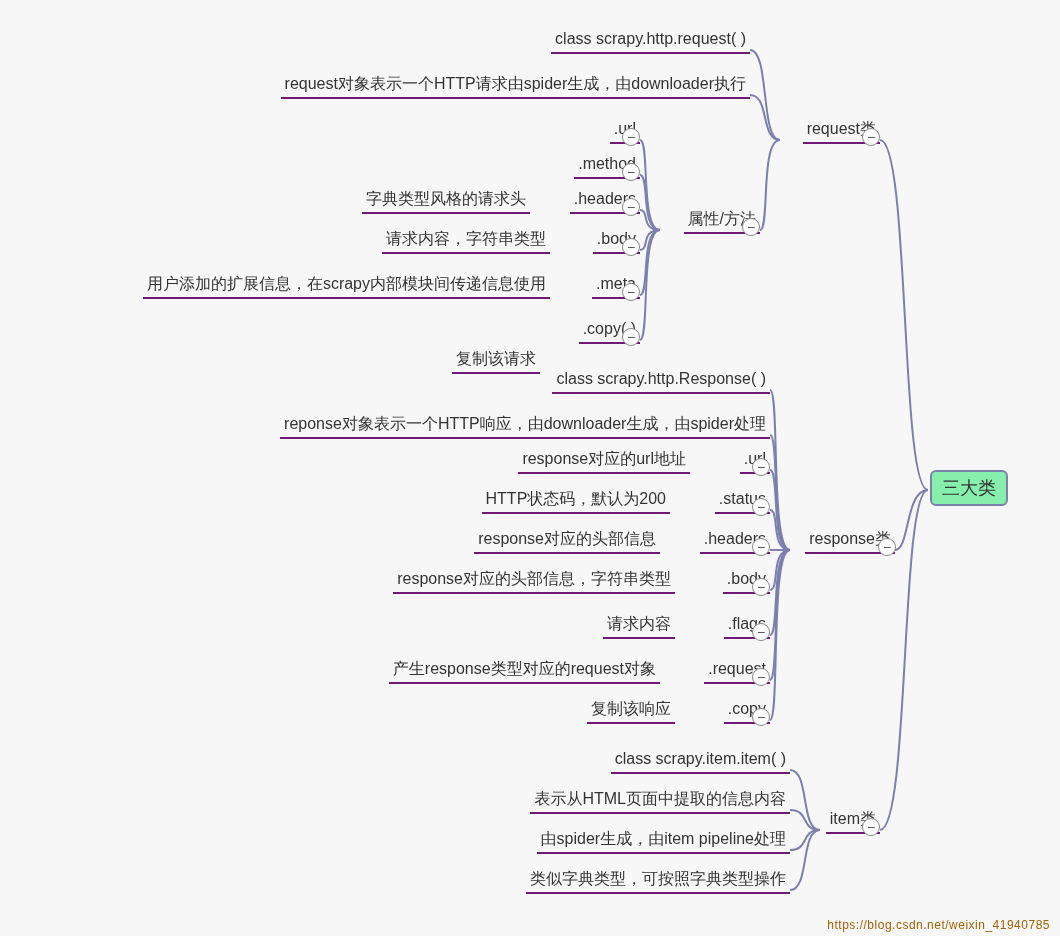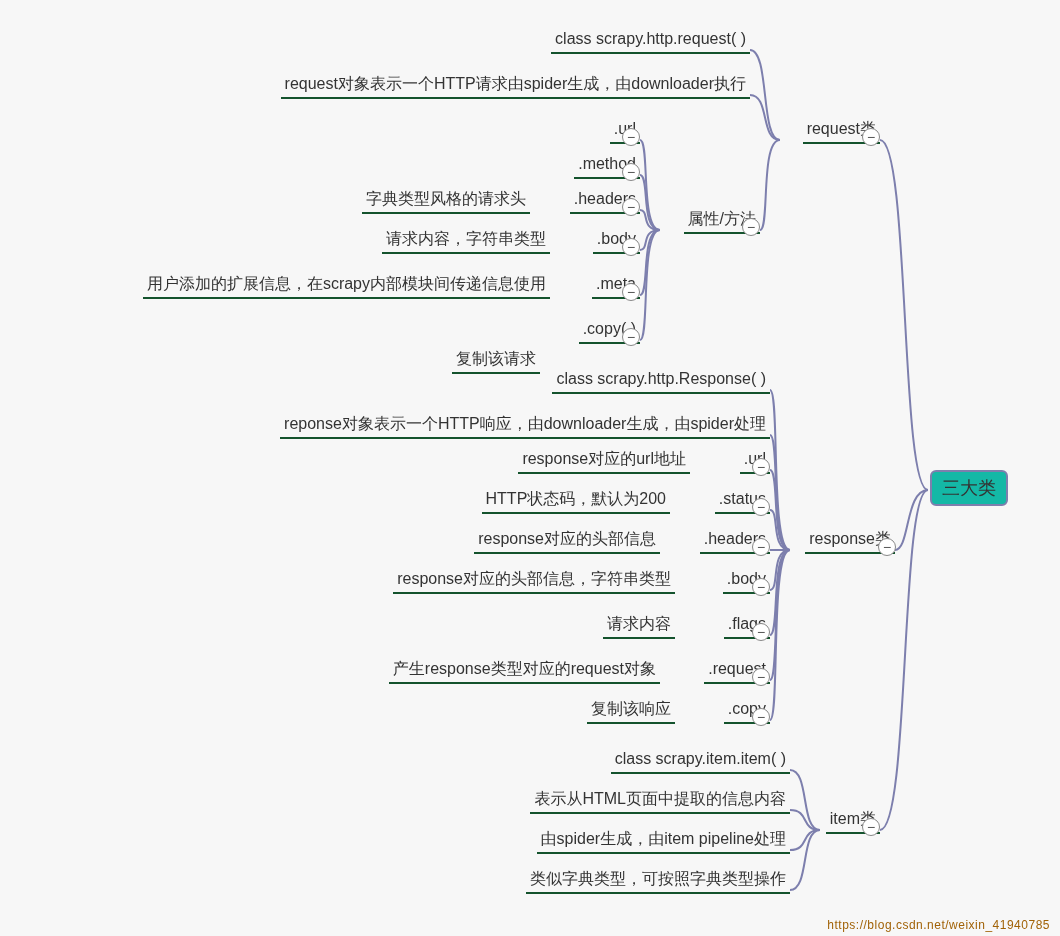--- a/index.html
+++ b/index.html
@@ -25,29 +25,29 @@
   }
   .canvas {
     position: absolute;
     left: 0; top: 0;
     width: 1060px; height: 936px;
   }
   svg { position: absolute; left:0; top:0; }
   .node-text {
     position: absolute;
     white-space: nowrap;
-    border-bottom: 2px solid #14532d;
+    border-bottom: 2px solid #701a75;
     padding: 0 4px 2px 4px;
     line-height: 22px;
   }
   .node-root {
     position: absolute;
     border: 2px solid #7d7fad;
     border-radius: 6px;
-    background: #14b8a6;
+    background: #86efac;
     padding: 4px 10px;
     font-size: 18px;
   }
   .toggle {
     position: absolute;
     width: 18px; height: 18px;
     border: 1.5px solid #888;
     border-radius: 50%;
     background: #fff;
     display: flex;

